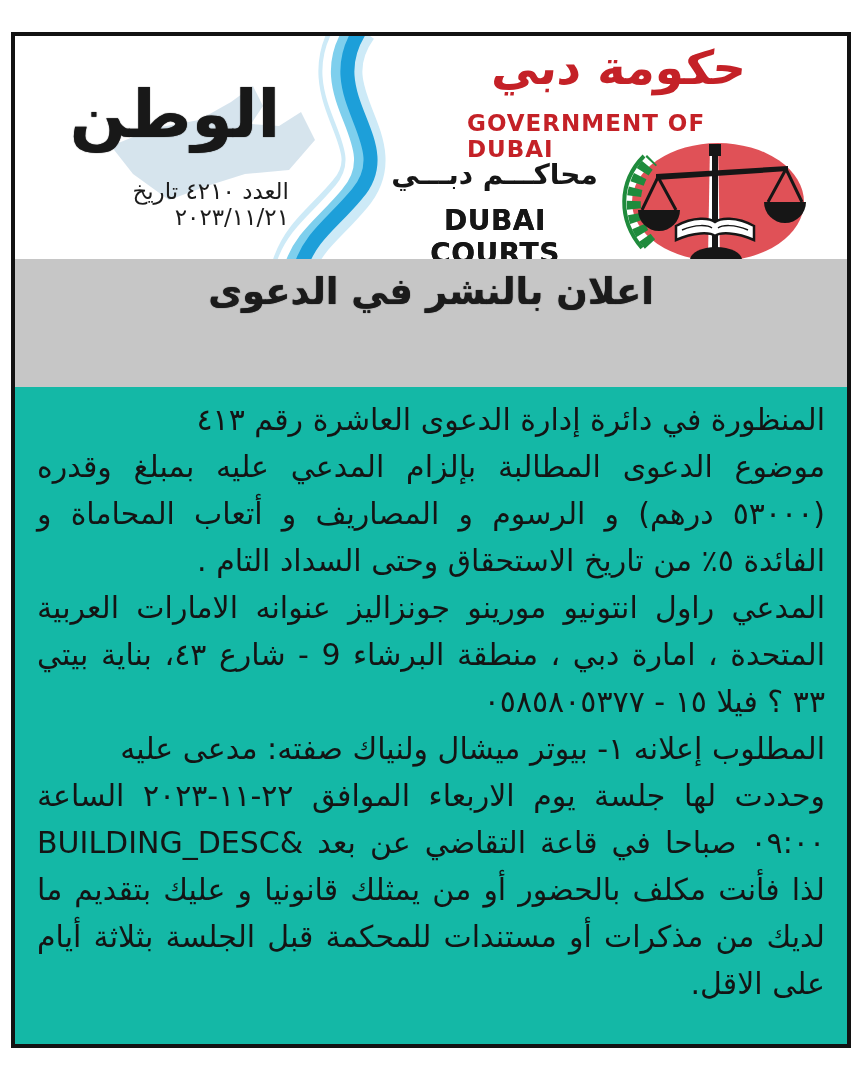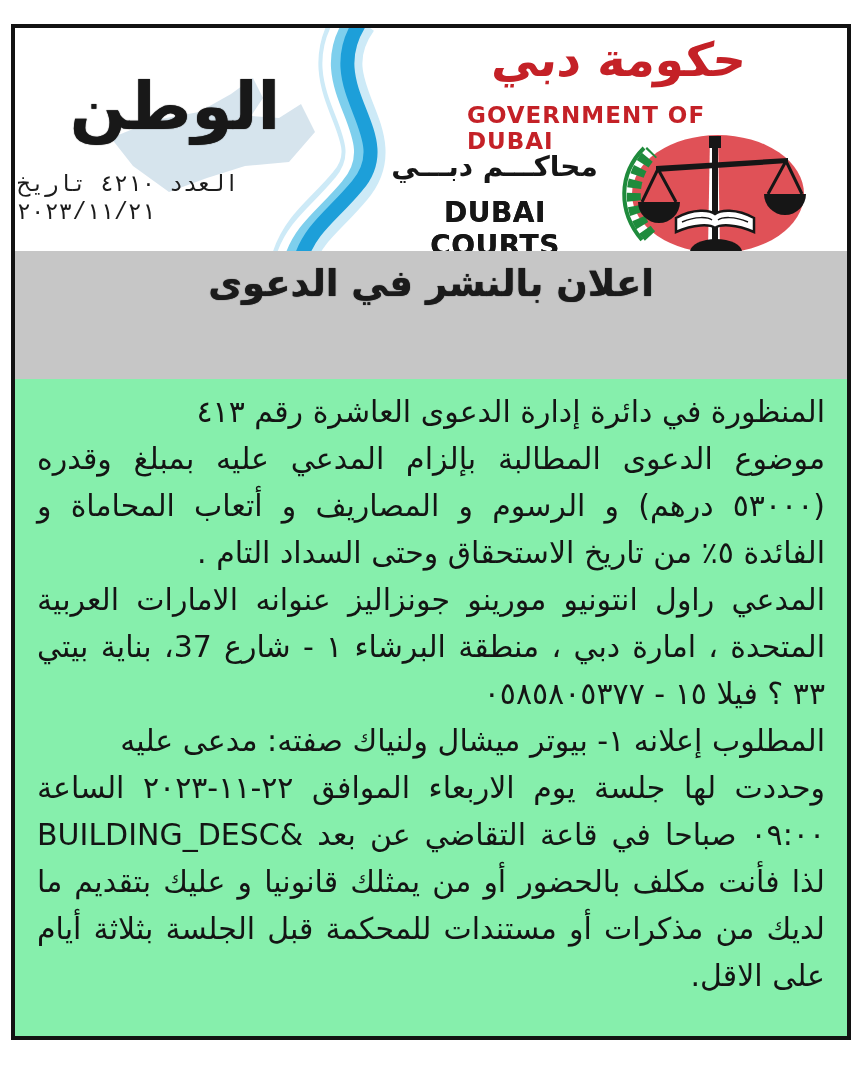--- a/index.html
+++ b/index.html
@@ -1,28 +1,28 @@
 <!DOCTYPE html>
 <html lang="ar"><head>
 <meta charset="utf-8">
 <style>
   html,body{margin:0;padding:0;background:#ffffff;}
   .page{position:relative;width:867px;height:1080px;background:#ffffff;overflow:hidden;
         font-family:"DejaVu Sans",sans-serif;color:#1a1a1a;}
-  .frame{position:absolute;left:11px;top:24px;width:840px;height:1016px;
-         border:4px solid #121212;background:#86efac;box-sizing:border-box;}
+  .frame{position:absolute;left:11px;top:32px;width:840px;height:1016px;
+         border:4px solid #121212;background:#14b8a6;box-sizing:border-box;}
   
   .header{position:relative;height:223px;background:#ffffff;overflow:hidden;}
   .map{position:absolute;left:88px;top:26px;width:220px;height:160px;opacity:.75;}
   .wave{position:absolute;left:243px;top:0;width:135px;height:223px;}
   .alwatan{position:absolute;left:40px;top:40px;width:240px;text-align:center;
            direction:rtl;font-size:66px;font-weight:bold;color:#181818;
            text-shadow:0 0 1px #181818;}
-  .issue{position:absolute;left:2px;top:142px;width:272px;text-align:left;
-         direction:rtl;font-size:23px;color:#1c1c1c;font-family:Liberation Mono, monospace;}
+  .issue{position:absolute;left:2px;top:142px;width:272px;text-align:right;
+         direction:rtl;font-size:23px;color:#1c1c1c;}
   .gov-ar{position:absolute;left:462px;top:4px;width:285px;text-align:center;
           direction:rtl;font-size:47px;font-weight:bold;color:#c42127;
           transform:skewX(-6deg);}
   .gov-en{position:absolute;left:452px;top:74px;width:305px;
           font-size:23px;font-weight:bold;letter-spacing:1px;color:#c42127;}
   .courts-ar{position:absolute;left:372px;top:122px;width:215px;text-align:center;
              direction:rtl;font-size:28px;font-weight:bold;color:#161616;}
   .courts-en{position:absolute;left:368px;top:168px;width:224px;text-align:center;
              font-size:28px;font-weight:bold;letter-spacing:.5px;color:#161616;
              text-shadow:0 0 .6px #161616;}
@@ -85,19 +85,19 @@
       </svg>
     </div>
 
     <div class="titlebar">
       <div class="t1">اعلان بالنشر في الدعوى</div>
     </div>
 
     <div class="bodytext">
       <p>المنظورة في دائرة إدارة الدعوى العاشرة رقم ٤١٣</p>
       <p>موضوع الدعوى المطالبة بإلزام المدعي عليه بمبلغ وقدره (٥٣٠٠٠ درهم) و الرسوم و المصاريف و أتعاب المحاماة و الفائدة ٥٪ من تاريخ الاستحقاق وحتى السداد التام .</p>
-      <p>المدعي راول انتونيو مورينو جونزاليز عنوانه الامارات العربية المتحدة ، امارة دبي ، منطقة البرشاء ١ - شارع 37، بناية بيتي ٣٣ ؟ فيلا ١٥ - ٠٥٨٥٨٠٥٣٧٧</p>
+      <p>المدعي راول انتونيو مورينو جونزاليز عنوانه الامارات العربية المتحدة ، امارة دبي ، منطقة البرشاء 9 - شارع ٤٣، بناية بيتي ٣٣ ؟ فيلا ١٥ - ٠٥٨٥٨٠٥٣٧٧</p>
       <p>المطلوب إعلانه ١- بيوتر ميشال ولنياك صفته: مدعى عليه</p>
       <p>وحددت لها جلسة يوم الاربعاء الموافق ٢٢-١١-٢٠٢٣ الساعة ٠٩:٠٠ صباحا في قاعة التقاضي عن بعد &amp;BUILDING_DESC لذا فأنت مكلف بالحضور أو من يمثلك قانونيا و عليك بتقديم ما لديك من مذكرات أو مستندات للمحكمة قبل الجلسة بثلاثة أيام على الاقل.</p>
     </div>
 
   </div>
 </div>
 
 </body></html>

